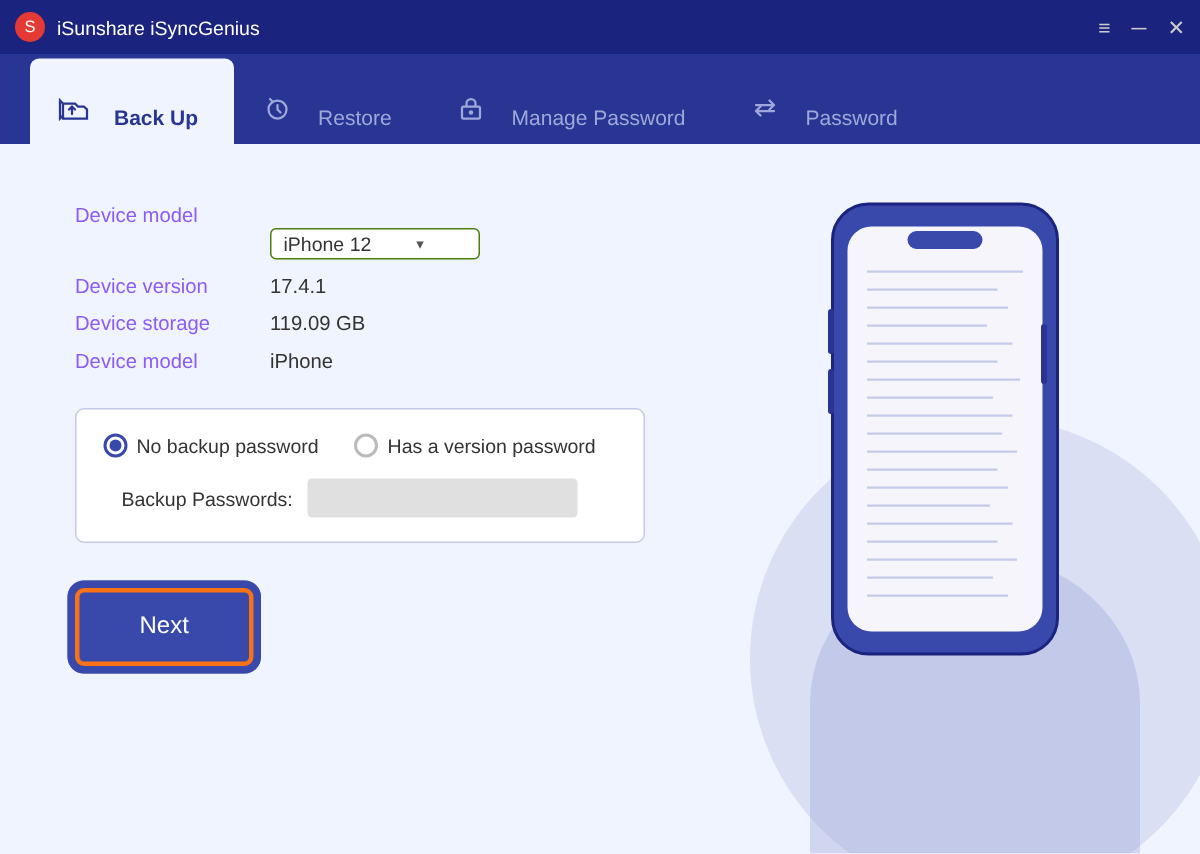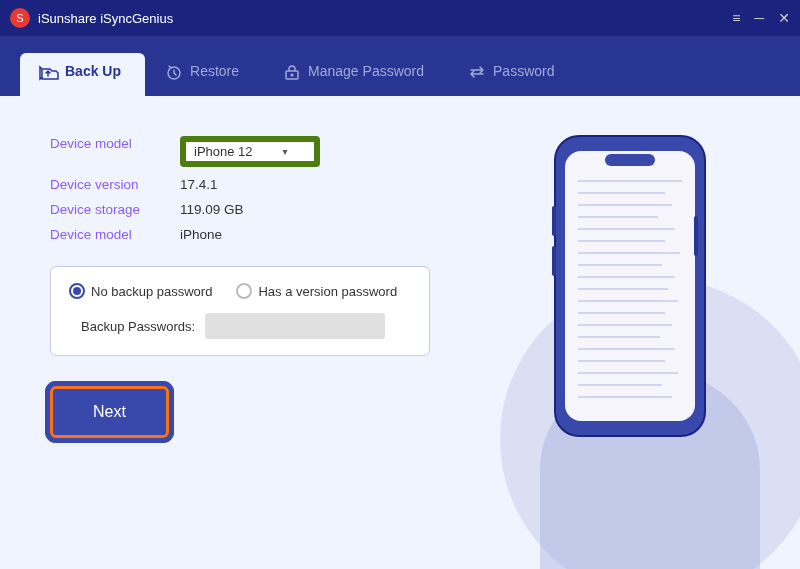--- a/index.html
+++ b/index.html
@@ -56,23 +56,23 @@
     
     .nav-bar {
       background: #283593;
       height: 60px;
       display: flex;
       align-items: flex-end;
       padding: 0 20px;
     }
     .nav-tab {
       display: flex;
-      align-items: flex-start;
-      gap: 5px;
-      padding: 10px 24px 10px 18px;
+      align-items: flex-end;
+      gap: 16px;
+      padding: 24px 24px 10px 18px;
       color: #9fa8da;
       font-size: 14px;
       cursor: pointer;
       border-radius: 6px 6px 0 0;
       position: relative;
     }
     .nav-tab.active {
       background: #f0f4ff;
       color: #283593;
       font-weight: 600;
@@ -132,28 +132,29 @@
     .info-value {
       color: #333;
       font-size: 13.5px;
     }
 
     
     .device-model-select {
       display: flex;
       align-items: center;
       background: white;
-      border: 6px solid #4d7c0f;
+      border: 1px solid #4d7c0f;
       border-radius: 4px;
       padding: 2px 8px;
       font-size: 13px;
       color: #333;
       cursor: pointer;
       gap: 30px;
       width: 140px;
+      margin-top: 16px;
     }
     .chevron-down {
       font-size: 10px;
       color: #555;
     }
 
     
     .password-box {
       border: 1px solid #c5cae9;
       border-radius: 6px;

